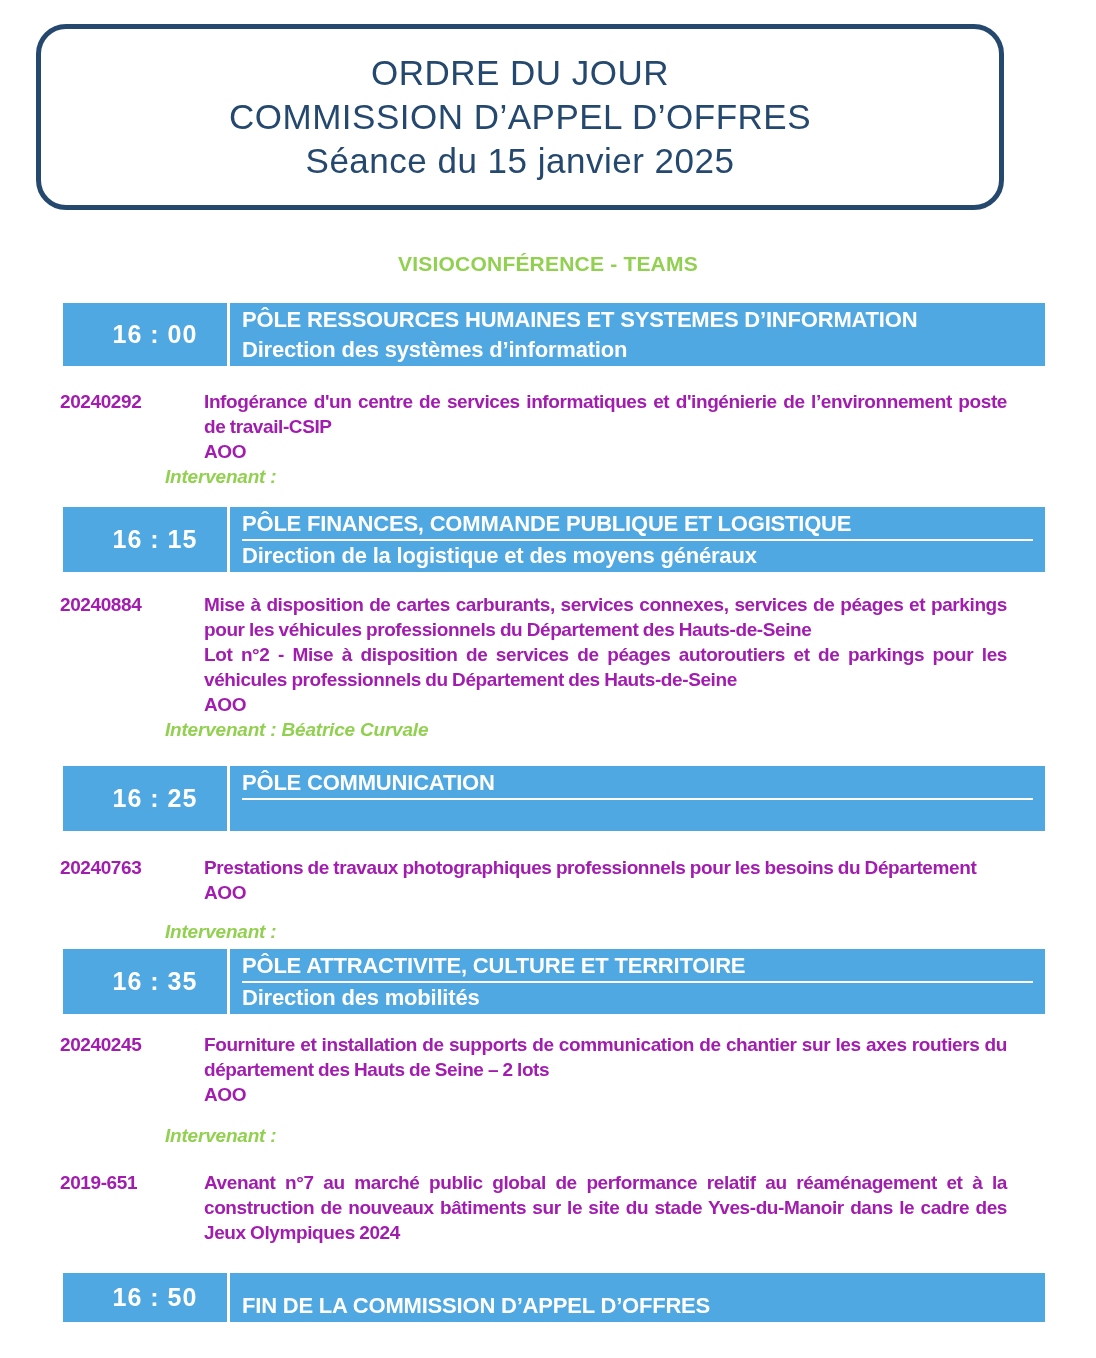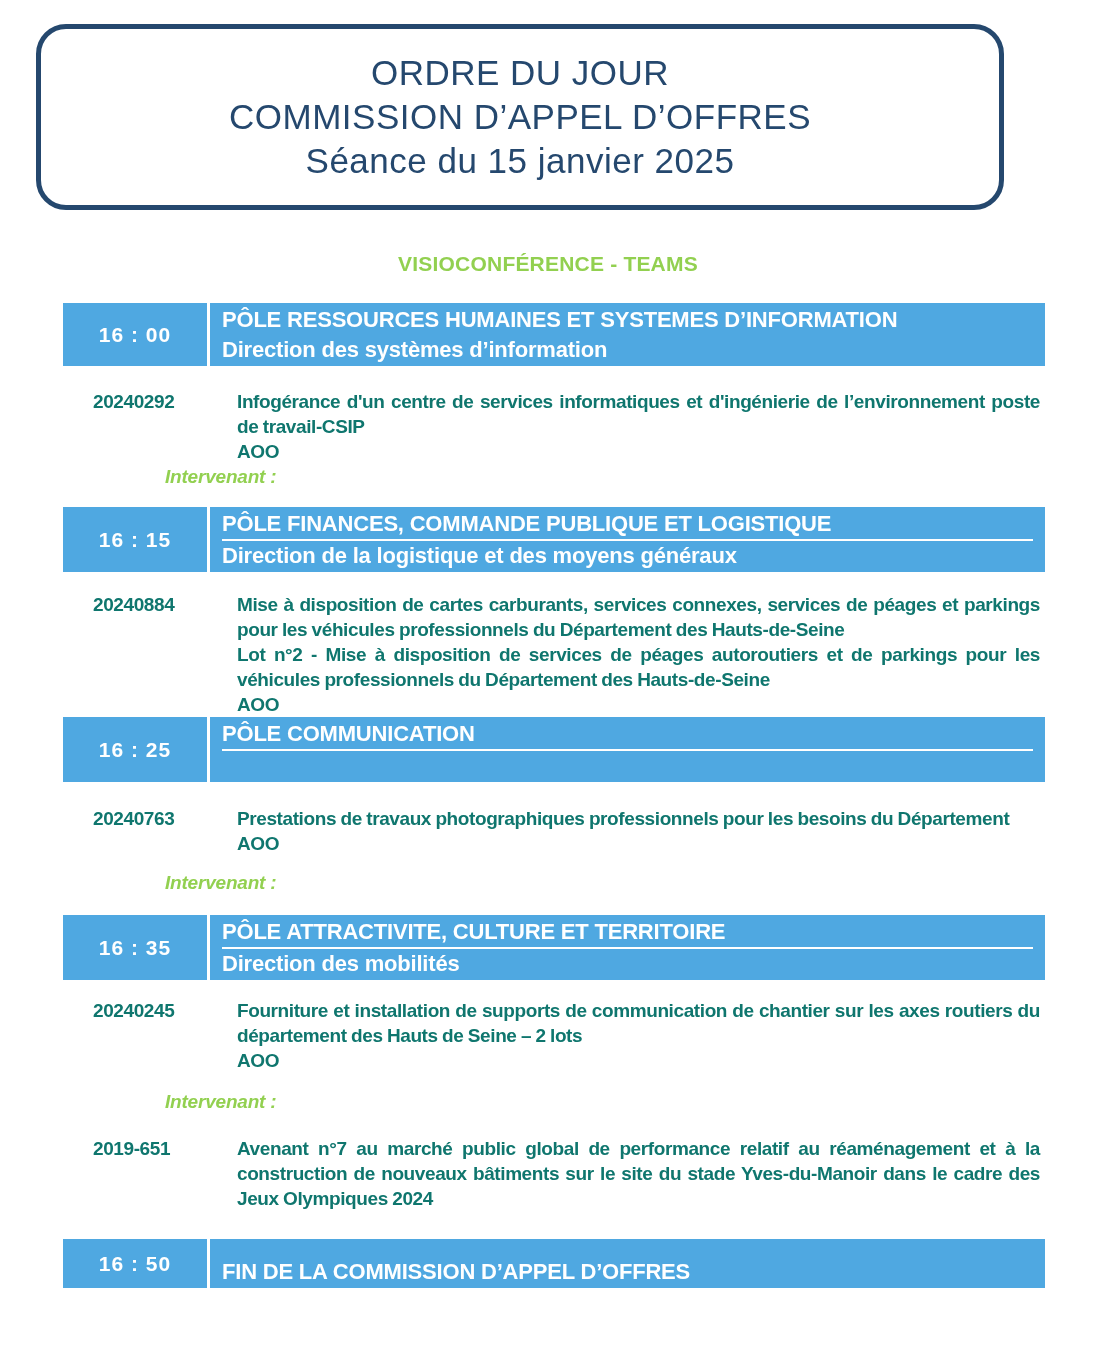--- a/index.html
+++ b/index.html
@@ -44,45 +44,46 @@
     margin-left:63px;
     width:982px;
     background:var(--bar_blue);
     color:#ffffff;
     font-weight:bold;
   }
   .bar-time {
     flex:0 0 144px;
     border-right:3px solid #ffffff;
     display:flex; align-items:center; justify-content:center;
-    font-size:21px;
+    font-size:25px;
     letter-spacing:1px;
+    padding-left:20px;
   }
   .bar-body { flex:1; padding:2px 12px 3px 12px; }
   .bar-title {
     font-size:22px; line-height:26px;
     padding:2px 0 2px 0;
     letter-spacing:-0.2px;
   }
   .bar-title.sep { border-bottom:2px solid #ffffff; }
   .bar-subtitle {
     font-size:22px; line-height:26px;
     min-height:26px;
     padding-top:2px;
     letter-spacing:-0.2px;
   }
   .bar.single .bar-body { display:flex; align-items:flex-end; min-height:44px; }
   .bar.single .bar-title { padding:0; }
 
   
   .item {
     display:flex;
-    margin-left:93px;
+    margin-left:60px;
     width:947px;
-    color:#0f766e;
+    color:#a21caf;
   }
   .item-code {
     width:144px;
     font-weight:bold;
     font-size:19px; line-height:25px;
     letter-spacing:-0.4px;
   }
   .item-text {
     width:803px;
     font-weight:bold;
@@ -143,39 +144,40 @@
   </div>
 
   <div class="item" style="margin-top:20px">
     <div class="item-code">20240884</div>
     <div class="item-text">
       <p>Mise à disposition de cartes carburants, services connexes, services de péages et parkings pour les véhicules professionnels du Département des Hauts-de-Seine</p>
       <p>Lot n°2 - Mise à disposition de services de péages autoroutiers et de parkings pour les véhicules professionnels du Département des Hauts-de-Seine</p>
       <p>AOO</p>
     </div>
   </div>
-
-  <div class="bar" style="">
+  <div class="intervenant">Intervenant : Béatrice Curvale</div>
+
+  <div class="bar" style="margin-top:24px">
     <div class="bar-time">16 : 25</div>
     <div class="bar-body">
       <div class="bar-title sep">PÔLE COMMUNICATION</div>
       <div class="bar-subtitle"></div>
     </div>
   </div>
 
   <div class="item" style="margin-top:24px">
     <div class="item-code">20240763</div>
     <div class="item-text">
       <p>Prestations de travaux photographiques professionnels pour les besoins du Département</p>
       <p>AOO</p>
     </div>
   </div>
   <div class="intervenant" style="margin-top:14px">Intervenant :</div>
 
-  <div class="bar" style="margin-top:20px">
+  <div class="bar" style="margin-top:5px">
     <div class="bar-time">16 : 35</div>
     <div class="bar-body">
       <div class="bar-title sep">PÔLE ATTRACTIVITE, CULTURE ET TERRITOIRE</div>
       <div class="bar-subtitle">Direction des mobilités</div>
     </div>
   </div>
 
   <div class="item" style="margin-top:18px">
     <div class="item-code">20240245</div>
     <div class="item-text">

